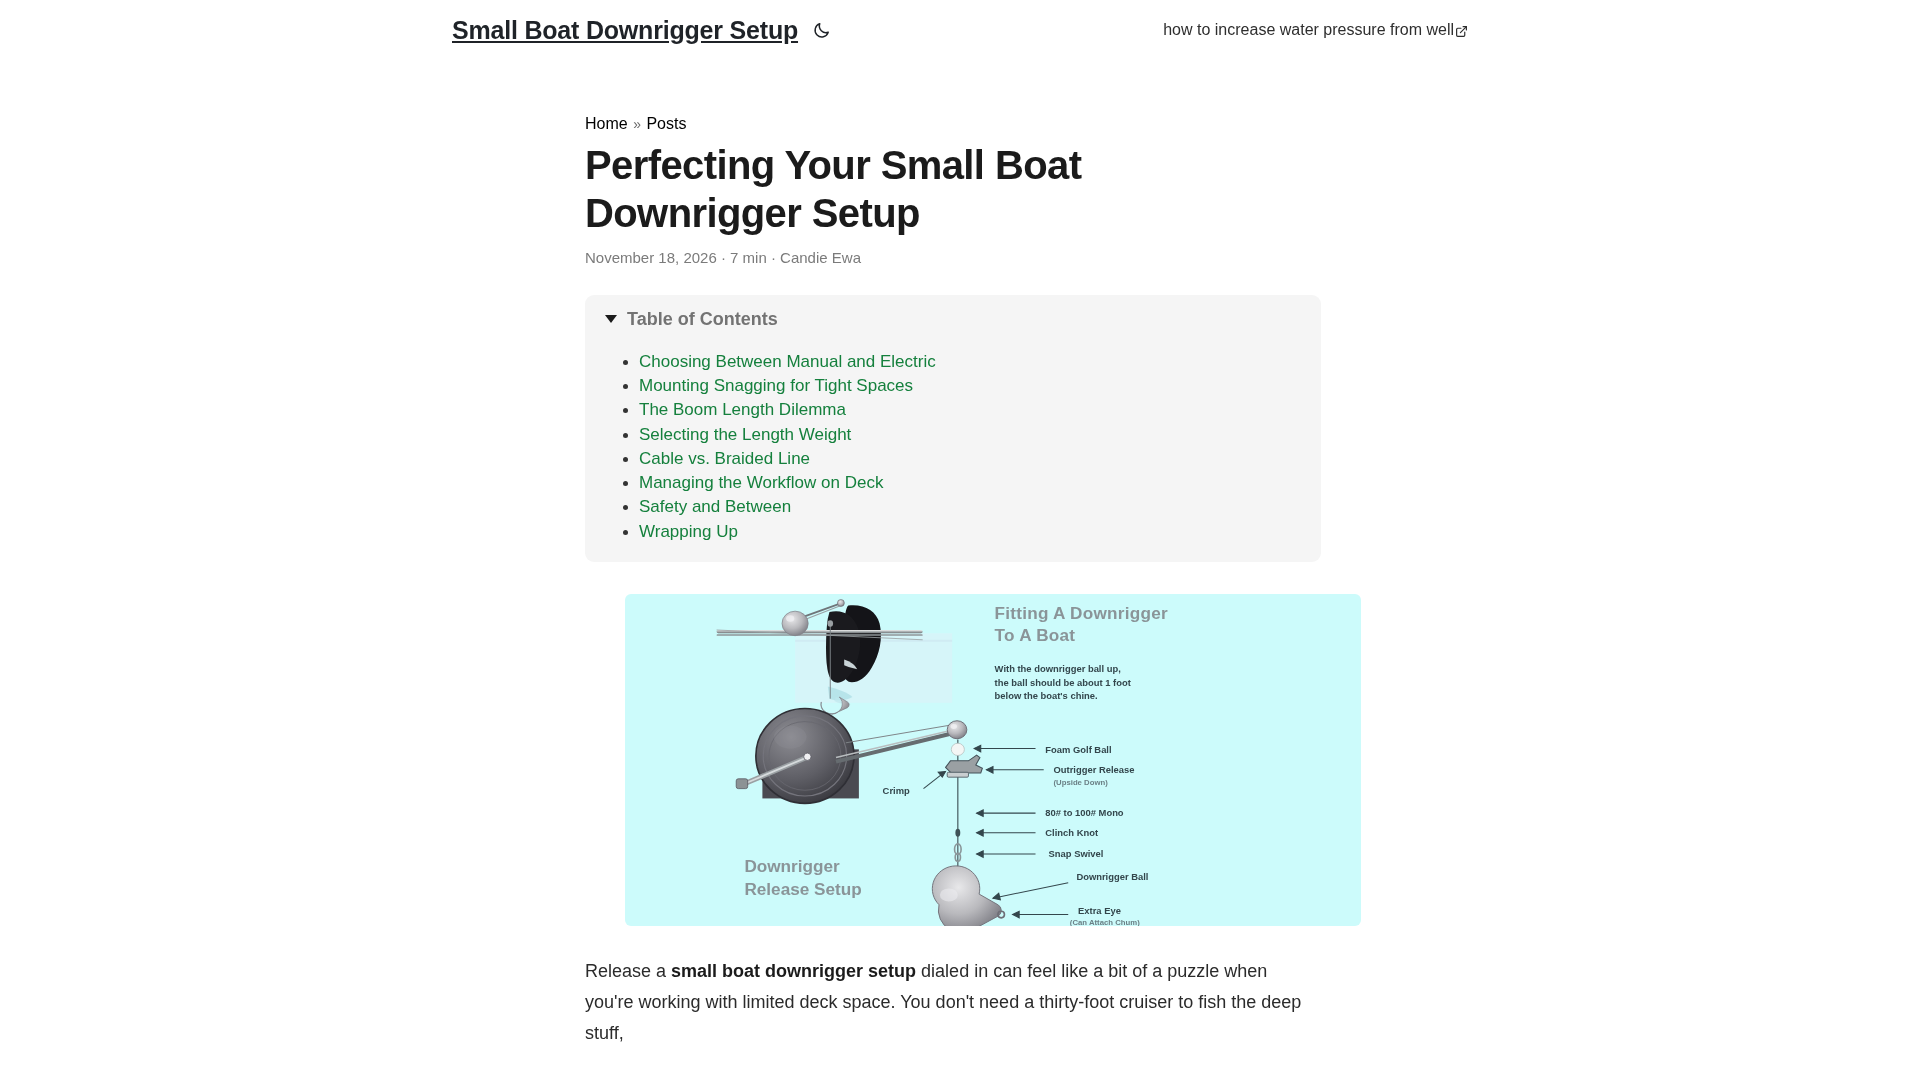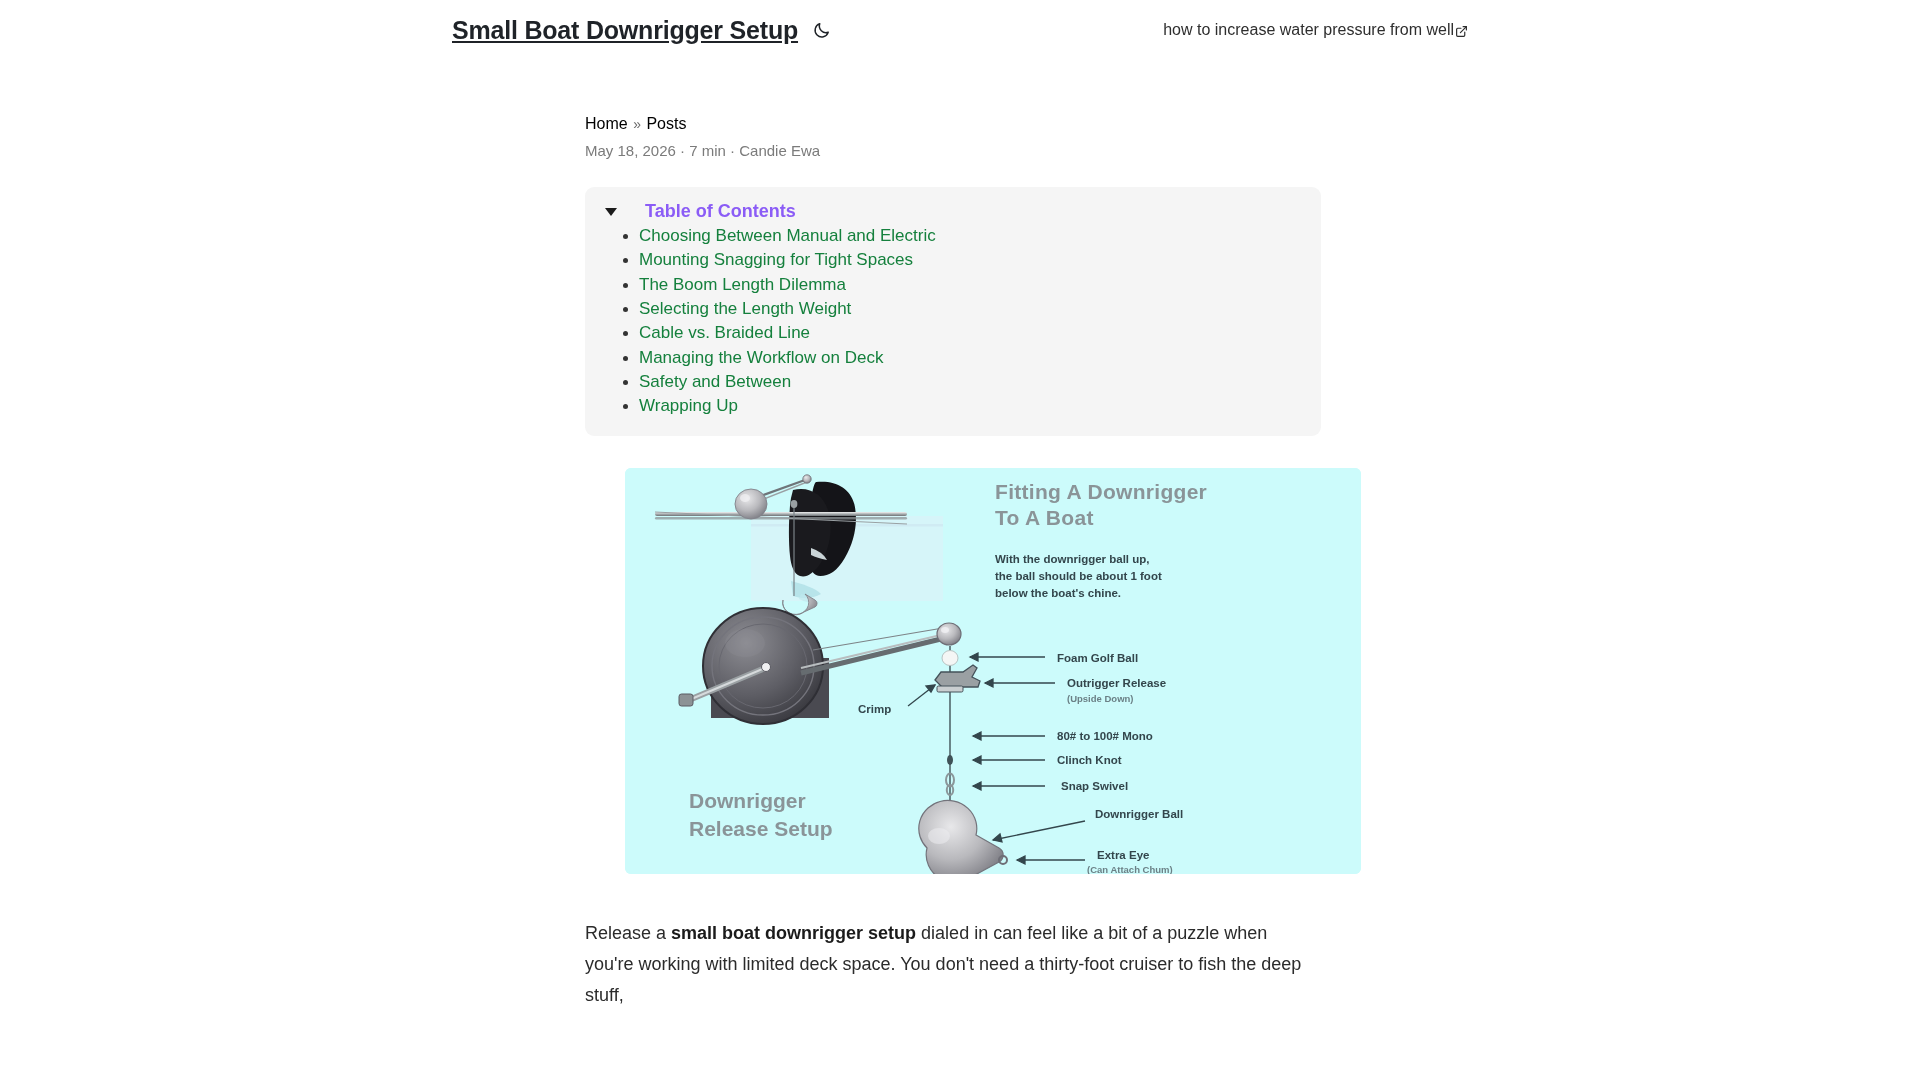--- a/index.html
+++ b/index.html
@@ -117,27 +117,27 @@
   
   .toc {
     background: #f5f5f5;
     border-radius: 9px;
     padding: 14px 20px 18px 20px;
     margin-bottom: 32px;
   }
   .toc-summary {
     display: flex;
     align-items: center;
-    gap: 28px;
+    gap: 10px;
     font-size: 18px;
     font-weight: 700;
-    color: #8b5cf6;
+    color: #737373;
     cursor: pointer;
     list-style: none;
-    margin-bottom: 2px;
+    margin-bottom: 20px;
   }
   .toc-caret {
     display: inline-block;
     width: 0;
     height: 0;
     border-left: 6px solid transparent;
     border-right: 6px solid transparent;
     border-top: 8px solid #1b1b1b;
   }
   .toc-list {
@@ -155,24 +155,24 @@
   .toc-list li::marker { color: #333333; font-size: 15px; }
   .toc-list a {
     color: #15803d;
     text-decoration: none;
     cursor: pointer;
   }
 
   
   .figure {
     width: 736px;
-    height: 406px;
+    height: 332px;
     border-radius: 6px;
     overflow: hidden;
-    margin-bottom: 44px;
+    margin-bottom: 30px;
     background: #ccfbfb;
   }
   .figure svg { display: block; width: 100%; height: 100%; }
 
   
   .body-copy {
     font-size: 18px;
     line-height: 1.72;
     color: #2b2b2b;
     margin: 0;
@@ -207,22 +207,23 @@
 
 <div class="page">
   <main class="column">
 
     <nav class="breadcrumb">
       <a href="#">Home</a>
       <span class="sep">»</span>
       <a href="#">Posts</a>
     </nav>
 
-
-    <div class="post-meta">May 18, 2026 · 7 min · Candie Ewa</div>
+    <h1 class="post-title">Perfecting Your Small Boat Downrigger Setup</h1>
+
+    <div class="post-meta">November 18, 2026 · 7 min · Candie Ewa</div>
 
     <section class="toc">
       <div class="toc-summary">
         <span class="toc-caret"></span>
         <span>Table of Contents</span>
       </div>
       <ul class="toc-list">
         <li><a href="#">Choosing Between Manual and Electric</a></li>
         <li><a href="#">Mounting Snagging for Tight Spaces</a></li>
         <li><a href="#">The Boom Length Dilemma</a></li>

